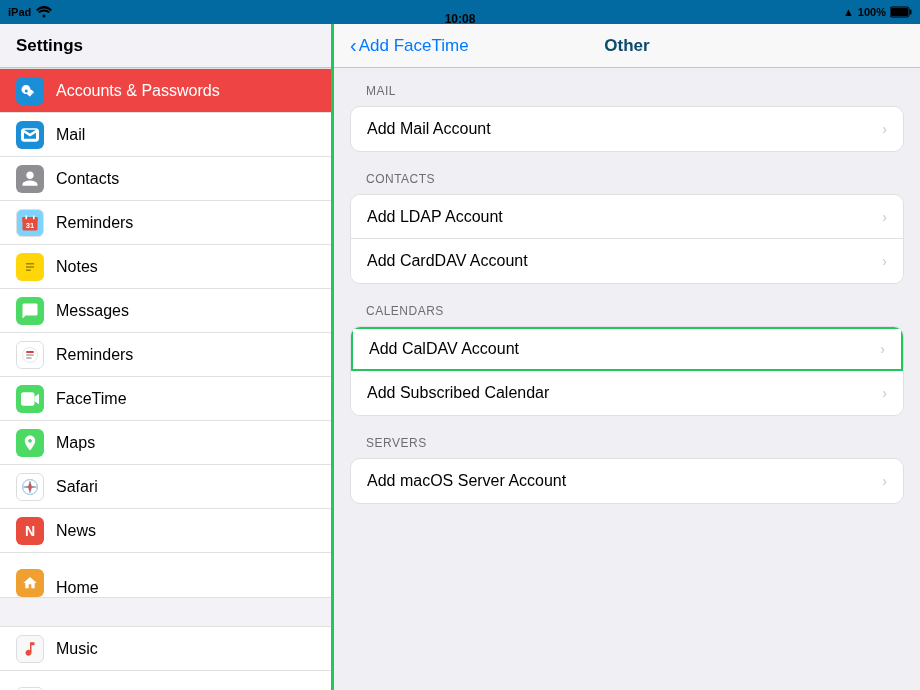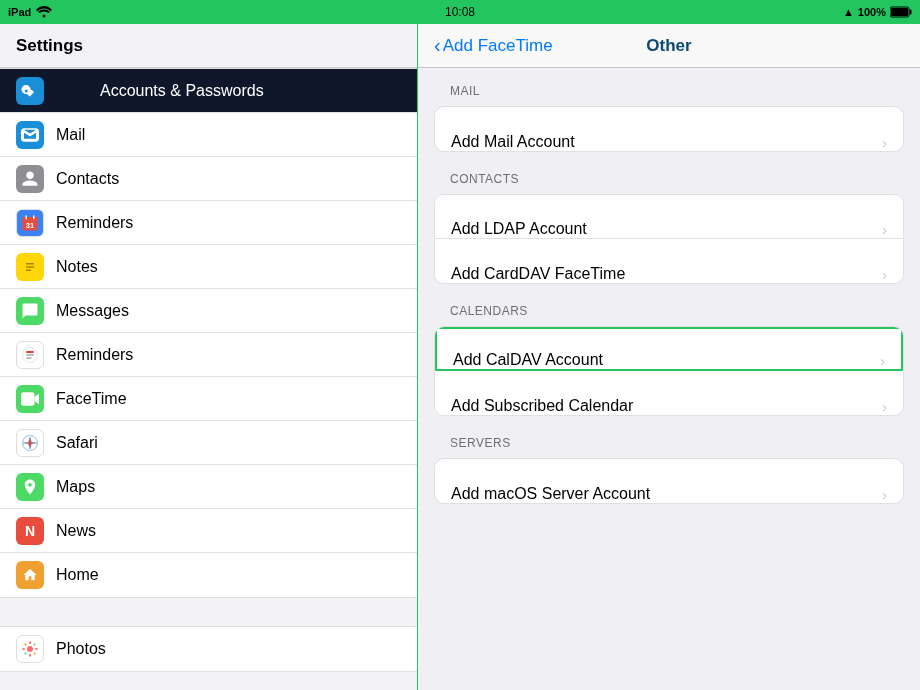--- a/index.html
+++ b/index.html
@@ -9,46 +9,45 @@
       font-family: -apple-system, 'Helvetica Neue', Arial, sans-serif;
       background: #f2f2f7;
       overflow: hidden;
       display: flex;
       flex-direction: column;
     }
 
     
     .status-bar {
       height: 20px;
-      background: #22c55e;
-      display: flex;
-      align-items: center;
+      background: #0369a1;
+      display: flex;
       justify-content: space-between;
       padding: 12px 8px;
       font-size: 11px;
       font-weight: 600;
       flex-shrink: 0;
       position: relative;
     }
     .status-left { display: flex; align-items: center; gap: 5px; }
-    .status-center { position: absolute; left: 50%; transform: translateX(-50%); font-size: 12px; font-weight: 400; }
+    .status-center { position: absolute; left: 50%; transform: translateX(-50%); font-size: 12px; font-weight: 700; }
     .status-right { display: flex; align-items: center; gap: 4px; font-size: 11px; }
 
     
     .main-layout {
       display: flex;
       flex: 1;
       overflow: hidden;
     }
 
     
     .sidebar {
-      width: 418px;
+      width: 334px;
       background: #f2f2f7;
-      border-right: 1px solid #22c55e;
+      border-right: 3px solid #22c55e;
       flex-shrink: 0;
       display: flex;
       flex-direction: column;
       overflow: hidden;
     }
     .sidebar-header {
       height: 44px;
       background: #f2f2f7;
       display: flex;
       align-items: center;
@@ -69,22 +68,21 @@
       display: flex;
       align-items: center;
       height: 44px;
       padding: 0 16px;
       background: #fff;
       border-bottom: 1px solid #e0e0e0;
       cursor: pointer;
       position: relative;
     }
     .sidebar-item.active {
-      background: #0f172a;
-      gap: 44px;
+      background: #ef4444;
     }
     .sidebar-item.active .item-label {
       color: #fff;
     }
     .sidebar-item .icon-wrap {
       width: 28px;
       height: 28px;
       border-radius: 6px;
       display: flex;
       align-items: center;
@@ -93,21 +91,21 @@
       flex-shrink: 0;
     }
     .item-label {
       font-size: 16px;
       color: #000;
     }
     .sidebar-separator {
       height: 28px;
       background: #f2f2f7;
     }
-    .sidebar-item:last-child { border-bottom: none; }
+    .sidebar-item:last-child { border-bottom: none; align-items: flex-end; }
     .sidebar-group-block {
       background: #fff;
       border-top: 1px solid #e0e0e0;
       border-bottom: 1px solid #e0e0e0;
       margin-bottom: 0;
     }
 
     
     .right-panel {
       flex: 1;
@@ -165,21 +163,21 @@
       padding-left: 16px;
     }
     .section-group {
       background: #fff;
       border-radius: 10px;
       overflow: hidden;
       border: 1px solid #e0e0e0;
     }
     .list-row {
       display: flex;
-      align-items: flex-end;
+      align-items: center;
       height: 44px;
       padding: 0 16px;
       border-bottom: 1px solid #e0e0e0;
       cursor: pointer;
       background: #fff;
       justify-content: space-between;
     }
     .list-row:last-child { border-bottom: none; }
     .list-row-label {
       font-size: 16px;
@@ -255,21 +253,21 @@
         <div class="sidebar-item">
           <div class="icon-wrap" style="background:#8e8e93">
             <svg width="18" height="18" viewBox="0 0 24 24" fill="white">
               <path d="M12 12c2.7 0 5-2.3 5-5s-2.3-5-5-5-5 2.3-5 5 2.3 5 5 5zm0 2c-3.3 0-10 1.7-10 5v2h20v-2c0-3.3-6.7-5-10-5z"></path>
             </svg>
           </div>
           <span class="item-label">Contacts</span>
         </div>
 
         <div class="sidebar-item">
-          <div class="icon-wrap" style="background:#3b82f6; border:1px solid #e0e0e0">
+          <div class="icon-wrap" style="background:#7dd3fc; border:1px solid #e0e0e0">
             <svg width="18" height="18" viewBox="0 0 24 24">
               <rect x="2" y="4" width="20" height="18" rx="2" fill="#e74c3c"></rect>
               <rect x="2" y="4" width="20" height="7" rx="2" fill="#e74c3c"></rect>
               <rect x="2" y="4" width="20" height="5" fill="#e74c3c"></rect>
               <text x="12" y="19" text-anchor="middle" fill="white" font-size="10" font-weight="bold">31</text>
               <line x1="7" y1="2" x2="7" y2="7" stroke="white" stroke-width="2"></line>
               <line x1="17" y1="2" x2="17" y2="7" stroke="white" stroke-width="2"></line>
             </svg>
           </div>
           <span class="item-label">Reminders</span>
@@ -312,61 +310,69 @@
           <div class="icon-wrap" style="background:#4cd964">
             <svg width="18" height="14" viewBox="0 0 24 18" fill="white">
               <path d="M0 3C0 1.3 1.3 0 3 0h12c1.7 0 3 1.3 3 3v12c0 1.7-1.3 3-3 3H3c-1.7 0-3-1.3-3-3V3z"></path>
               <path d="M18 6l6-4v14l-6-4V6z"></path>
             </svg>
           </div>
           <span class="item-label">FaceTime</span>
         </div>
 
         <div class="sidebar-item">
+          <div class="icon-wrap" style="background:#4cd964">
+            <svg width="18" height="18" viewBox="0 0 24 24" fill="white">
+              <path d="M12 2C8.1 2 5 5.1 5 9c0 5.2 7 13 7 13s7-7.8 7-13c0-3.9-3.1-7-7-7zm0 9.5c-1.4 0-2.5-1.1-2.5-2.5S10.6 6.5 12 6.5s2.5 1.1 2.5 2.5-1.1 2.5-2.5 2.5z"></path>
+            </svg>
+          </div>
+          <span class="item-label">Maps</span>
+        </div>
+
+        <div class="sidebar-item">
           <div class="icon-wrap" style="background:#fff; border:1px solid #ddd">
             <svg width="18" height="18" viewBox="0 0 24 24">
               <circle cx="12" cy="12" r="10" fill="#fff" stroke="#1a8ed6" stroke-width="1"></circle>
               <circle cx="12" cy="12" r="10" fill="none" stroke="#e0e0e0" stroke-width="1"></circle>
               <polygon points="12,4 14,11 21,12 14,13 12,20 10,13 3,12 10,11" fill="#e74c3c"></polygon>
               <polygon points="12,4 14,11 21,12 14,13 12,20 10,13 3,12 10,11" fill="none" stroke="#1a8ed6" stroke-width="0.5"></polygon>
             </svg>
           </div>
           <span class="item-label">Safari</span>
         </div>
 
         <div class="sidebar-item">
-          <div class="icon-wrap" style="background:#4cd964">
-            <svg width="18" height="18" viewBox="0 0 24 24" fill="white">
-              <path d="M12 2C8.1 2 5 5.1 5 9c0 5.2 7 13 7 13s7-7.8 7-13c0-3.9-3.1-7-7-7zm0 9.5c-1.4 0-2.5-1.1-2.5-2.5S10.6 6.5 12 6.5s2.5 1.1 2.5 2.5-1.1 2.5-2.5 2.5z"></path>
-            </svg>
-          </div>
-          <span class="item-label">Maps</span>
-        </div>
-
-        <div class="sidebar-item">
           <div class="icon-wrap" style="background:#e74c3c">
             <span class="icon-symbol" style="font-weight:bold; font-size:14px;">N</span>
           </div>
           <span class="item-label">News</span>
         </div>
 
         <div class="sidebar-item">
           <div class="icon-wrap" style="background:#f0a030">
             <svg width="16" height="16" viewBox="0 0 24 24" fill="white">
               <path d="M10 20v-6h4v6h5v-8h3L12 3 2 12h3v8z"></path>
             </svg>
           </div>
           <span class="item-label">Home</span>
         </div>
       </div>
 
       <div class="sidebar-separator"></div>
 
       <div class="sidebar-group-block">
 
+        <div class="sidebar-item">
+          <div class="icon-wrap" style="background:#f8f8f8; border:1px solid #ddd">
+            <svg width="18" height="18" viewBox="0 0 24 24">
+              <path d="M12 3v10.55A4 4 0 1 0 14 17V7h4V3h-6z" fill="#e74c3c"></path>
+            </svg>
+          </div>
+          <span class="item-label">Music</span>
+        </div>
 
         <div class="sidebar-item">
           <div class="icon-wrap" style="background:#fff; border:1px solid #ddd">
             <svg width="18" height="18" viewBox="0 0 24 24">
               <circle cx="12" cy="12" r="4" fill="#FF6B6B"></circle>
               <g>
                 <path d="M12 2 L12 5" stroke="#FF6B6B" stroke-width="2.5"></path>
                 <path d="M12 19 L12 22" stroke="#FF6B6B" stroke-width="2.5"></path>
                 <path d="M2 12 L5 12" stroke="#FF6B6B" stroke-width="2.5"></path>
                 <path d="M19 12 L22 12" stroke="#FF6B6B" stroke-width="2.5"></path>
@@ -406,21 +412,21 @@
       </div>
 
       <div class="section">
         <div class="section-label">CONTACTS</div>
         <div class="section-group">
           <div class="list-row">
             <span class="list-row-label">Add LDAP Account</span>
             <span class="chevron">›</span>
           </div>
           <div class="list-row">
-            <span class="list-row-label">Add CardDAV FaceTime</span>
+            <span class="list-row-label">Add CardDAV Account</span>
             <span class="chevron">›</span>
           </div>
         </div>
       </div>
 
       <div class="section">
         <div class="section-label">CALENDARS</div>
         <div class="section-group">
 
           <div class="list-row" style="border: 2px solid #22c55e;">

